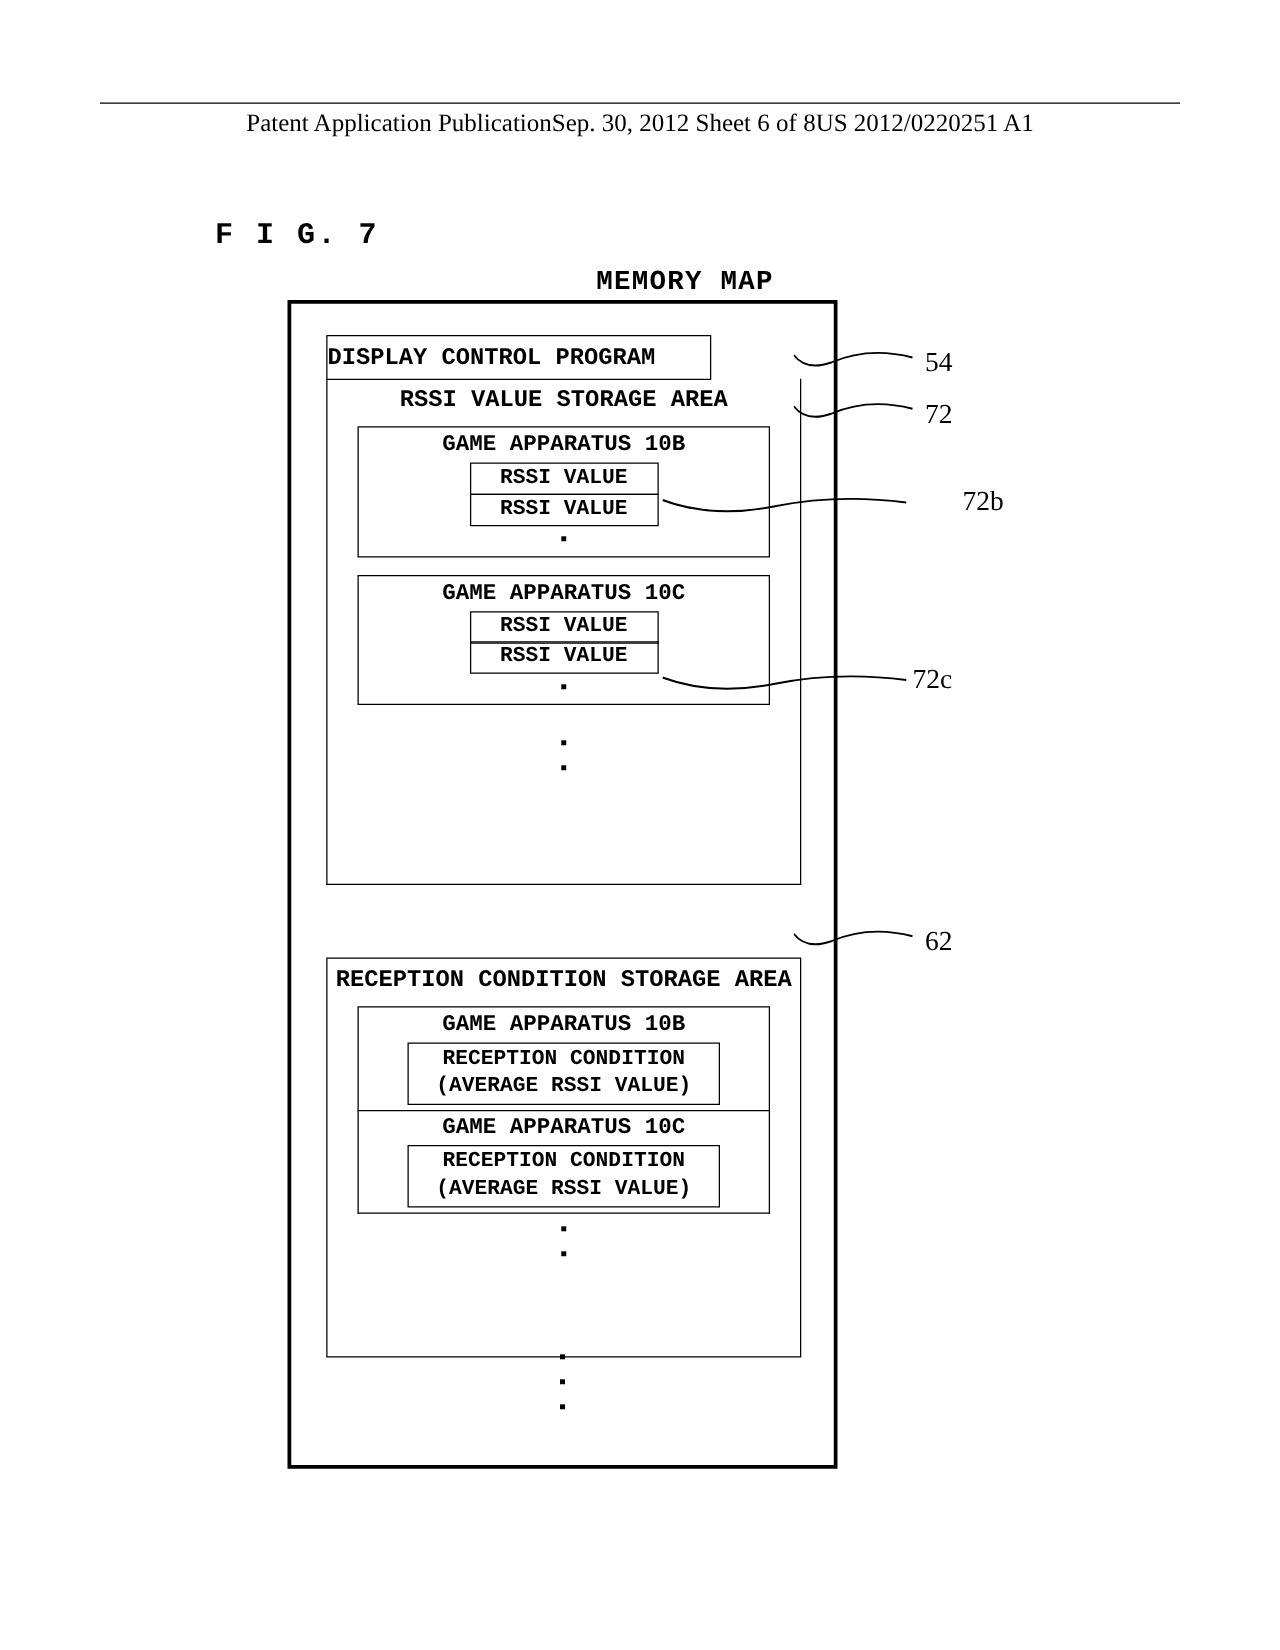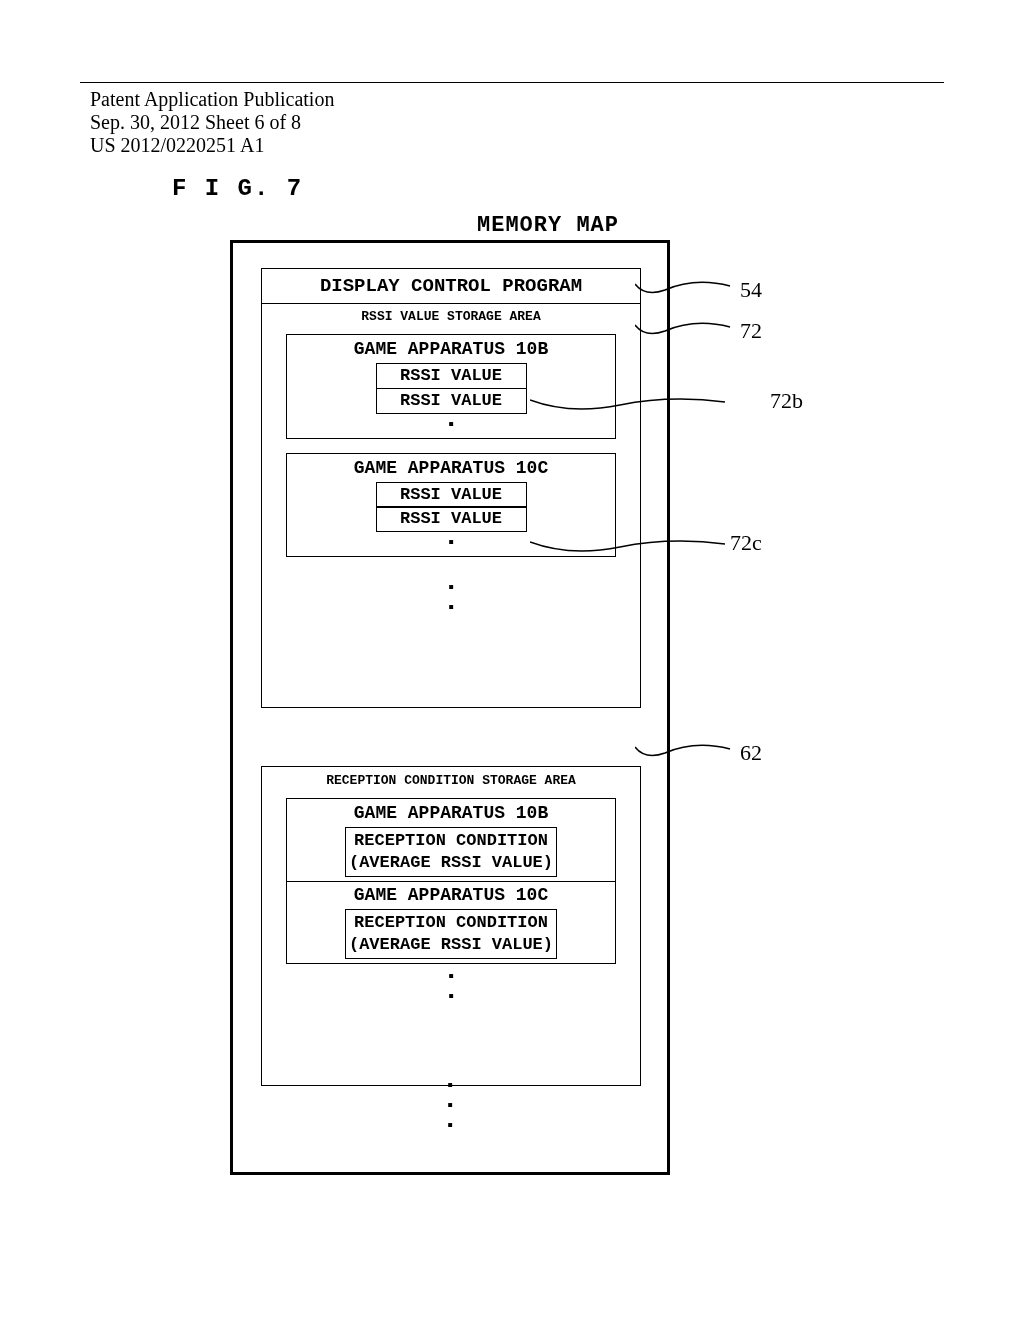--- a/index.html
+++ b/index.html
@@ -25,21 +25,20 @@
   }
   .header-row {
     position: absolute;
     top: 88px;
     left: 90px;
     right: 90px;
     display: flex;
     justify-content: center;
     font-family: "Times New Roman", serif;
     font-size: 20px;
-    flex-direction: column;
   }
   .fig-label {
     position: absolute;
     top: 175px;
     left: 172px;
     font-size: 24px;
     font-weight: bold;
     letter-spacing: 2px;
   }
   .title {
@@ -59,39 +58,38 @@
     left: 230px;
     width: 440px;
     height: 935px;
     border: 3px solid #000;
     box-sizing: border-box;
   }
   .row71 {
     position: absolute;
     top: 25px;
     left: 28px;
-    width: 380px;
+    width: 308px;
     height: 36px;
     border: 1.5px solid #000;
     box-sizing: border-box;
-    text-align: center;
     line-height: 34px;
     font-size: 19px;
     font-weight: bold;
   }
   .storage-area {
     position: absolute;
     left: 28px;
     width: 380px;
     border: 1.5px solid #000;
     box-sizing: border-box;
   }
   .storage-title {
     text-align: center;
-    font-size: 13px;
+    font-size: 19px;
     font-weight: bold;
     padding: 6px 0 6px 0;
   }
   .sub-box {
     margin: 0 auto 0 auto;
     width: 330px;
     border: 1.5px solid #000;
     box-sizing: border-box;
     padding-bottom: 8px;
   }
@@ -107,21 +105,21 @@
     border: 1.5px solid #000;
     box-sizing: border-box;
     text-align: center;
     font-size: 17px;
     font-weight: bold;
     line-height: 24px;
   }
   .value-box + .value-box { margin-top: -1.5px; }
   .cond-box {
     margin: 0 auto 0 auto;
-    width: 212px;
+    width: 250px;
     border: 1.5px solid #000;
     box-sizing: border-box;
     text-align: center;
     font-size: 17px;
     font-weight: bold;
     line-height: 22px;
     padding: 2px 0;
   }
   .dots {
     text-align: center;

